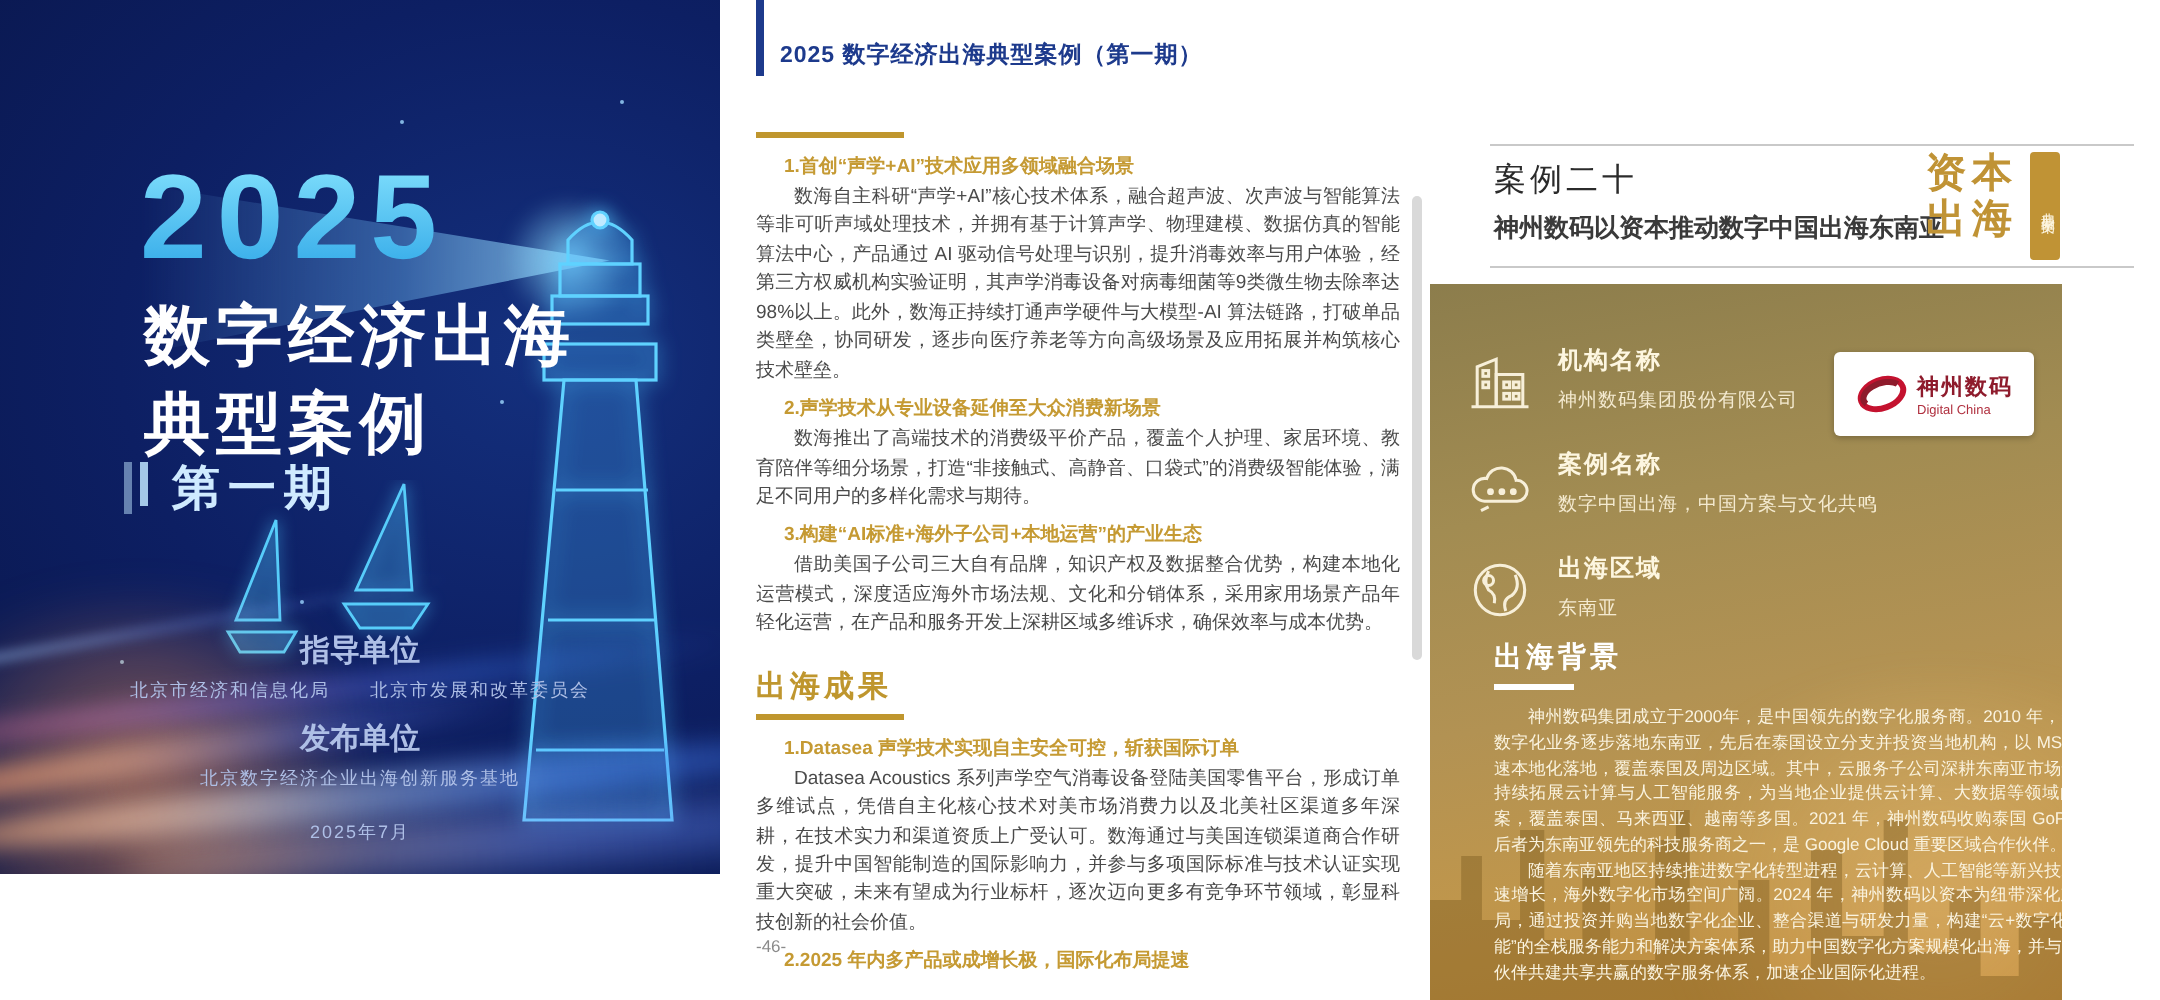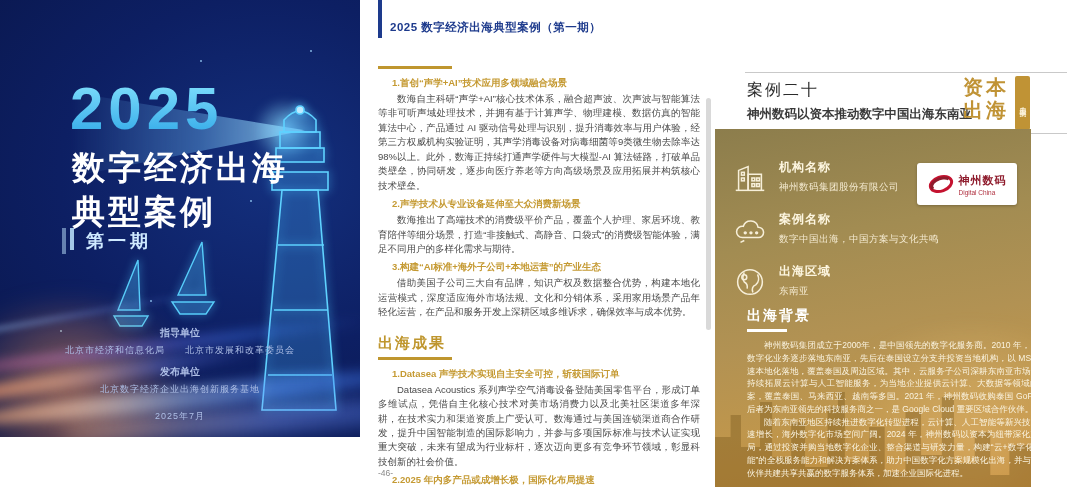--- a/index.html
+++ b/index.html
@@ -34,23 +34,23 @@
          background:radial-gradient(circle, rgba(255,150,80,.55), rgba(255,120,80,0) 70%); filter:blur(14px); }
   .cover-year { position:absolute; left:70px; top:74px; font-size:60px; font-weight:bold; letter-spacing:5px;
          background:linear-gradient(180deg,#8ae6ff 0%,#2ba4e6 100%); -webkit-background-clip:text;
          background-clip:text; color:transparent; }
   .cover-t1 { position:absolute; left:72px; top:146px; font-size:33px; font-weight:bold; color:#ffffff; letter-spacing:3px; }
   .cover-t2 { position:absolute; left:72px; top:190px; font-size:33px; font-weight:bold; color:#ffffff; letter-spacing:3px; }
   .issue-row { position:absolute; left:62px; top:228px; display:flex; align-items:center; }
   .issue-bars { display:flex; margin-right:8px; }
   .issue-bars i { display:block; width:4px; height:22px; background:#bfe6ff; opacity:.85; margin-right:4px; }
   .issue-bars i:first-child { height:26px; opacity:.5; }
-  .issue-text { font-size:18px; font-weight:bold; color:#cfeaff; letter-spacing:4px; }
+  .issue-text { font-size:24px; font-weight:bold; color:#cfeaff; letter-spacing:4px; }
   .cover-footer { position:absolute; left:0; bottom:14px; width:360px; text-align:center; color:#aebfe6; }
-  .cf-label { font-size:10px; font-weight:bold; margin-top:8px; }
+  .cf-label { font-size:15px; font-weight:bold; margin-top:8px; }
   .cf-line  { font-size:9px; margin-top:4px; letter-spacing:1px; }
   .cf-date  { font-size:9px; margin-top:14px; letter-spacing:1px; }
 
   
   .mid { position:absolute; left:360px; top:0; width:355px; height:500px; background:#ffffff; }
   .mid-edge { position:absolute; right:4px; top:98px; width:5px; height:232px; background:#d9d9d9; border-radius:3px; }
   .mid-header { position:absolute; left:18px; top:0; display:flex; }
   .mid-bar { width:4px; height:38px; background:#1d3a8c; margin-right:8px; }
   .mid-title { align-self:flex-end; font-size:11.5px; font-weight:bold; color:#1d3a8c; padding-bottom:3px; letter-spacing:.5px; }
   .mid-body { position:absolute; left:18px; top:62px; width:322px; }
@@ -65,21 +65,21 @@
   .case { position:absolute; left:715px; top:0; width:365px; height:500px; background:#ffffff; }
   .hr { position:absolute; height:1px; background:#c9c9c9; left:30px; width:322px; }
   .hr-top { top:72px; } .hr-bot { top:133px; }
   .case-no { position:absolute; left:32px; top:80px; font-size:16px; font-weight:normal; color:#2b2b2b; letter-spacing:2px; }
   .case-title { position:absolute; left:32px; top:106px; width:230px; font-size:12.5px; font-weight:bold; color:#3a3a3a; }
   .cat { position:absolute; left:242px; top:76px; font-size:20px; font-weight:bold; color:#c09335;
          line-height:1.15; letter-spacing:3px; text-align:right; width:52px; }
   .ribbon { position:absolute; left:300px; top:76px; width:15px; height:54px; background:#c09335; border-radius:2px;
             display:flex; align-items:center; justify-content:center; }
   .ribbon span { writing-mode:vertical-rl; font-size:7px; color:#fdf6e2; letter-spacing:1px; }
-  .gold { position:absolute; left:0; top:129px; width:316px; height:358px; overflow:hidden;
+  .gold { position:absolute; left:0; top:142px; width:316px; height:358px; overflow:hidden;
           background:linear-gradient(170deg,#8c7d4c 0%,#a28c52 30%,#b29253 55%,#bf964c 75%,#c38d3c 100%); }
   .gold-light { position:absolute; left:30%; top:55%; width:320px; height:220px; border-radius:50%;
           background:radial-gradient(circle, rgba(255,215,150,.30), rgba(255,215,150,0) 70%); filter:blur(8px); }
   .skyline { position:absolute; left:0; bottom:0; width:100%; height:120px; opacity:.35; }
   .info-row { position:absolute; left:16px; display:flex; }
   .info-icon { width:38px; height:38px; flex:0 0 38px; margin-right:10px; }
   .info-label { font-size:12px; font-weight:bold; color:#fdf6e0; letter-spacing:1px; }
   .info-value { font-size:9.5px; color:#f4ead0; margin-top:5px; letter-spacing:.5px; }
   .row1 { top:30px; } .row2 { top:82px; } .row3 { top:134px; }
   .logo-card { position:absolute; right:14px; top:34px; width:100px; height:42px; background:#ffffff;

